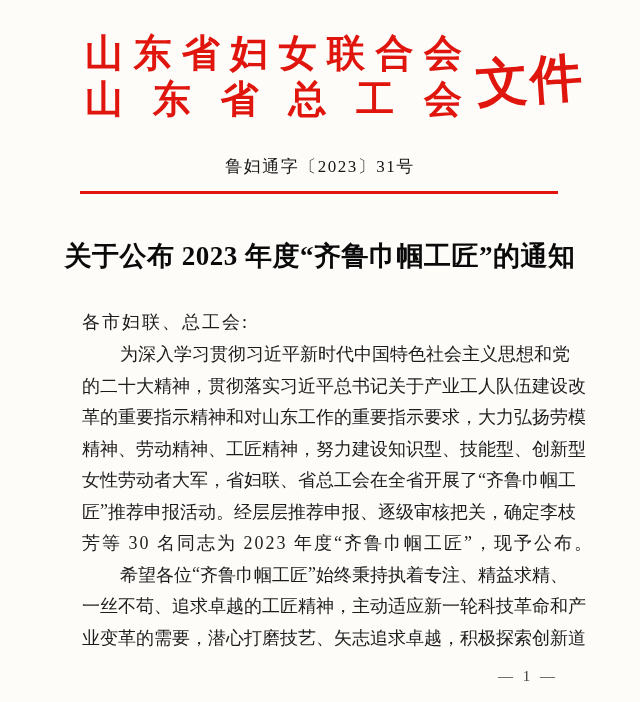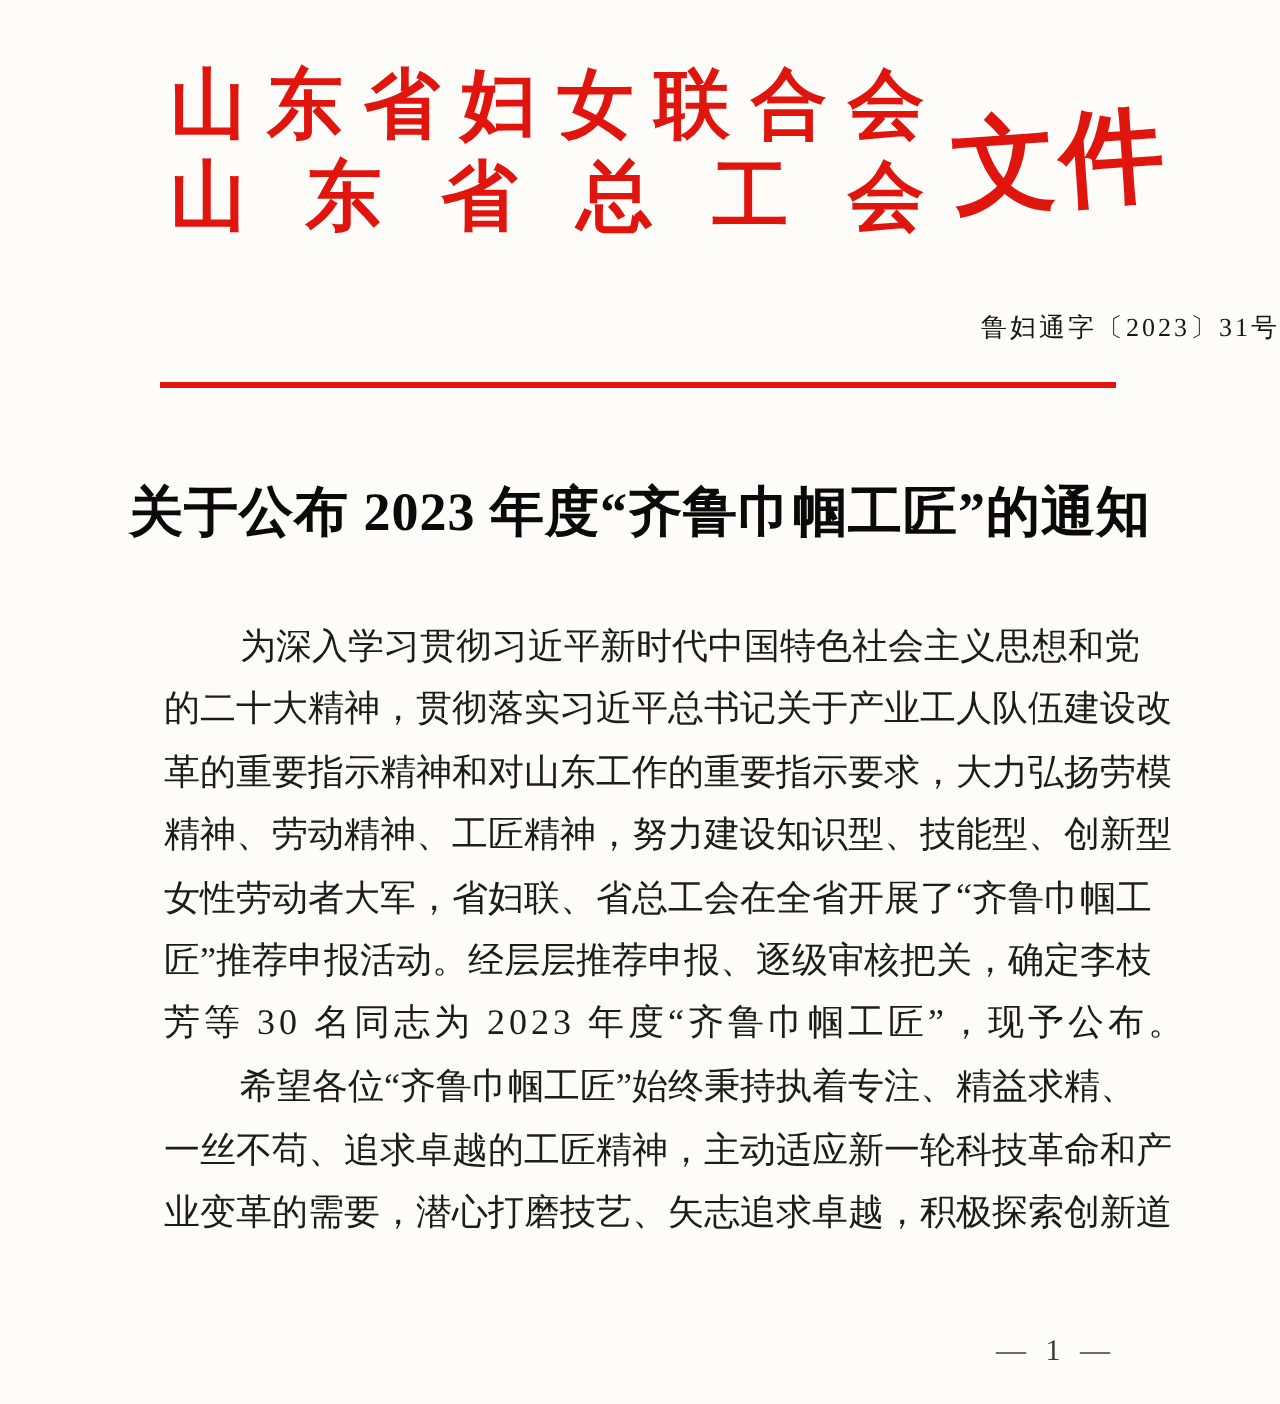--- a/index.html
+++ b/index.html
@@ -41,22 +41,22 @@
     letter-spacing: 2px;
     transform: rotate(-4deg);
     white-space: nowrap;
   }
   
   .doc-number {
     position: absolute;
     top: 155px;
     left: 0;
     width: 100%;
-    text-align: right;
-    font-size: 13px;
+    text-align: center;
+    font-size: 17px;
     letter-spacing: 1.5px;
     color: #161616;
   }
   
   .red-rule {
     position: absolute;
     left: 80px;
     top: 191px;
     width: 478px;
     height: 3px;
@@ -135,20 +135,21 @@
   </div>
   <div class="doc-type">文件</div>
 
   <div class="doc-number">鲁妇通字〔2023〕31号</div>
 
   <div class="red-rule"></div>
 
   <div class="doc-title">关于公布 2023 年度“齐鲁巾帼工匠”的通知</div>
 
   <div class="doc-body">
+    <div class="bline plain">各市妇联、总工会:</div>
     <div class="bline just indent">
         <span>为</span>
         <span>深</span>
         <span>入</span>
         <span>学</span>
         <span>习</span>
         <span>贯</span>
         <span>彻</span>
         <span>习</span>
         <span>近</span>

